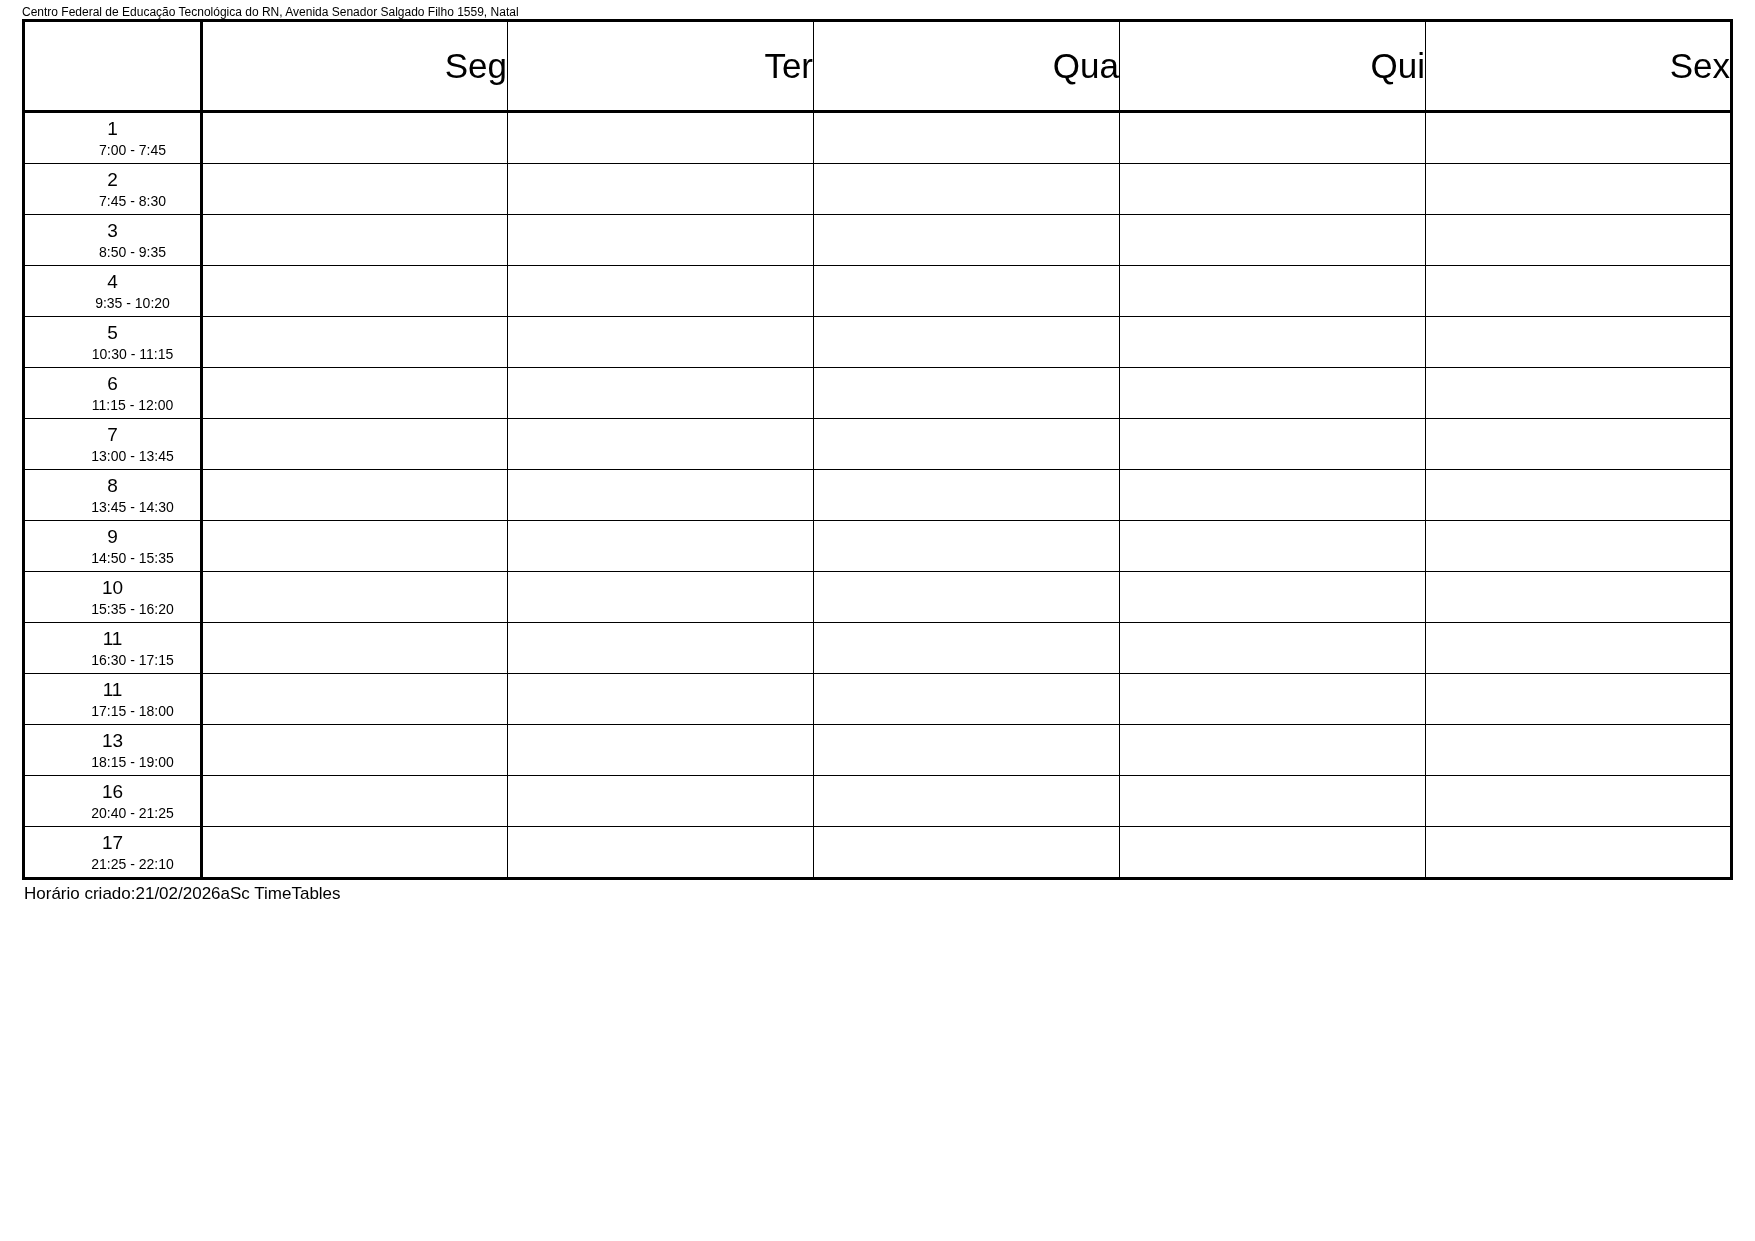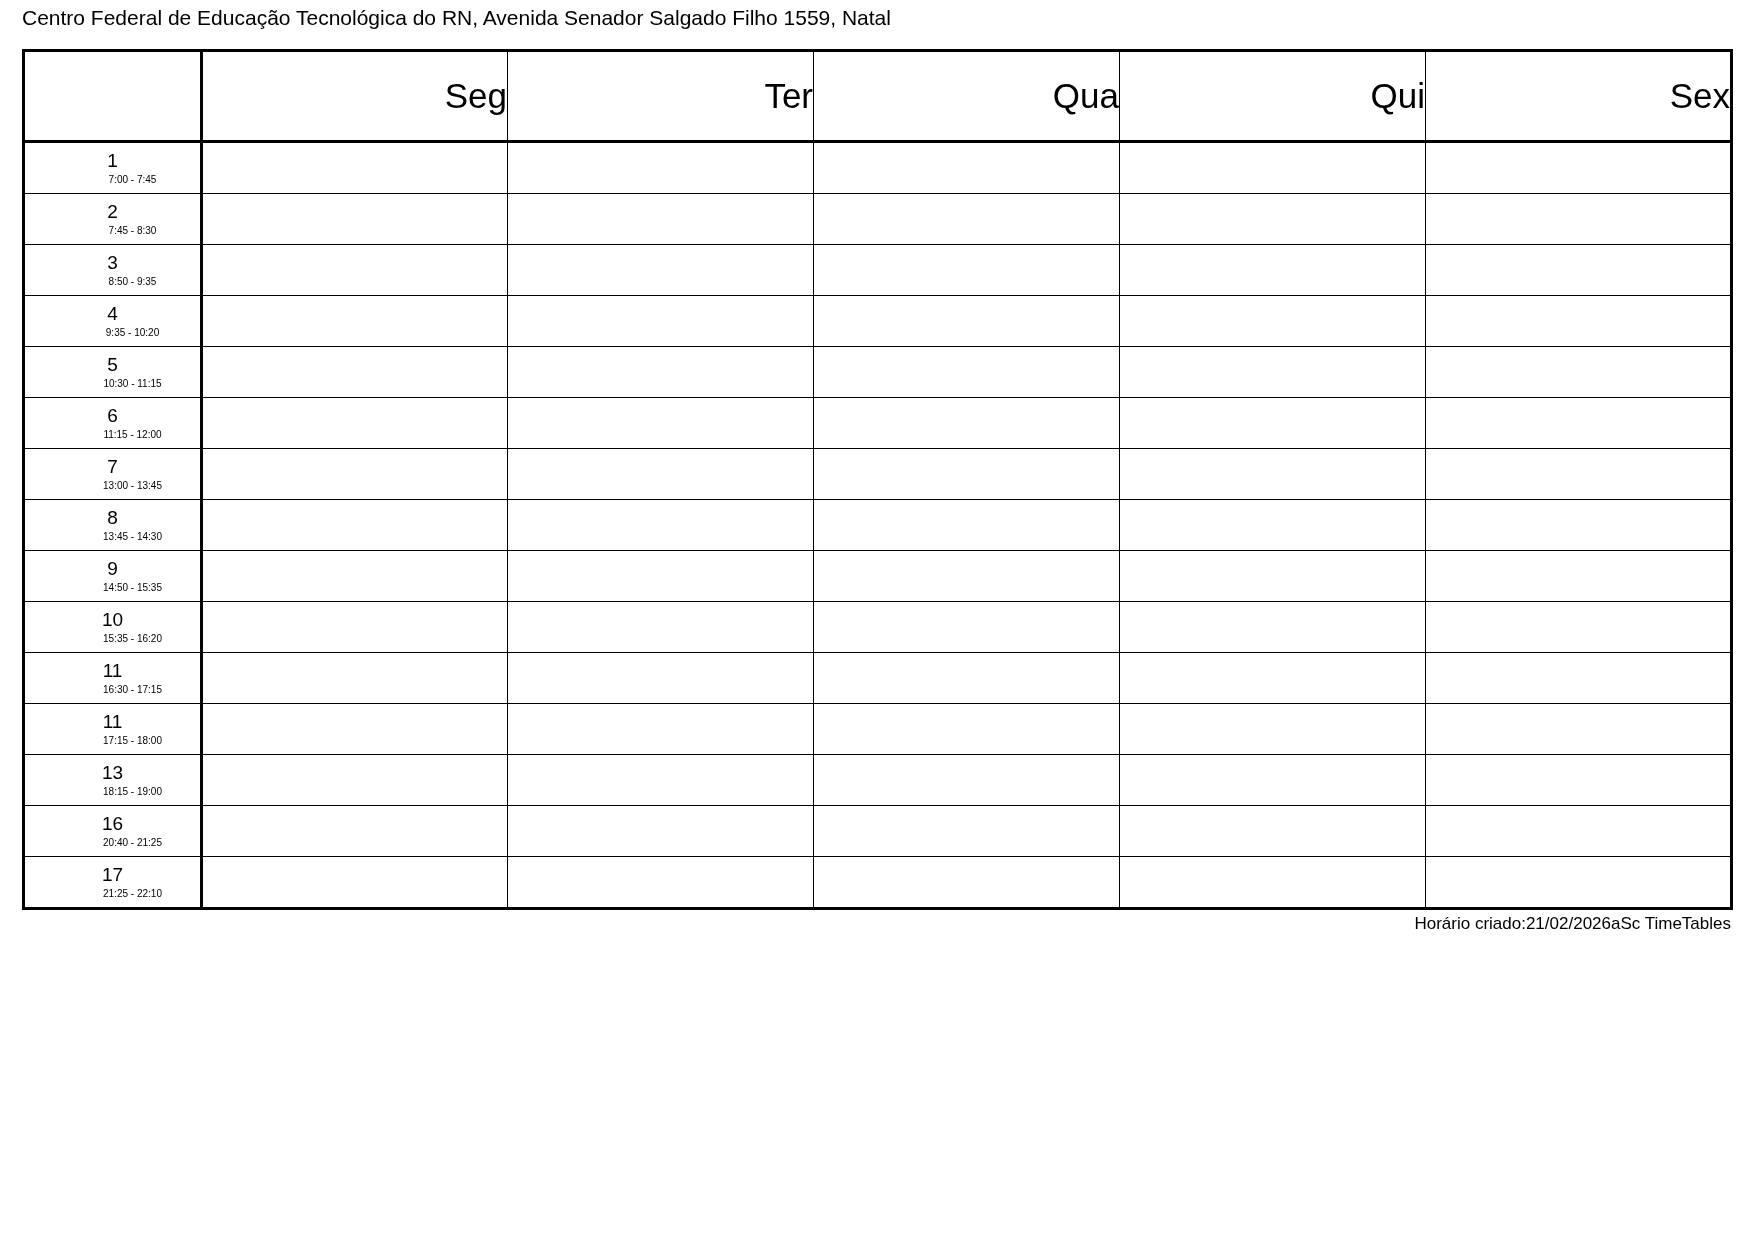--- a/index.html
+++ b/index.html
@@ -23,22 +23,22 @@
   }
   .title {
     text-align: center;
     font-size: 62px;
     font-weight: normal;
     line-height: 1.15;
     margin: 12px 0 0 0;
     letter-spacing: -0.5px;
   }
   .subtitle {
-    font-size: 21px;
-    margin: 6px 0 20px 0;
+    font-size: 12px;
+    margin: 6px 0 0 0;
     line-height: 1.1;
   }
   table.timetable {
     width: 100%;
     border-collapse: collapse;
     table-layout: fixed;
     border: 3px solid #000;
   }
   table.timetable th,
   table.timetable td {
@@ -66,31 +66,31 @@
     text-align: center;
     vertical-align: middle;
     height: 50px;
     padding: 3px 0 2px 0;
   }
   .period-num {
     font-size: 19px;
     line-height: 1.05;
   }
   .period-time {
-    font-size: 10px;
+    font-size: 14px;
     line-height: 1.05;
     margin-top: 4px;
     margin-left: 40px;
   }
   .slot-cell {
     height: 50px;
   }
   .footer {
     display: flex;
-    justify-content: flex-end;
+    justify-content: flex-start;
     align-items: baseline;
     font-size: 17px;
     margin-top: 4px;
     padding: 0 2px;
   }
 </style>
 </head>
 <body>
 
 <div class="page">

